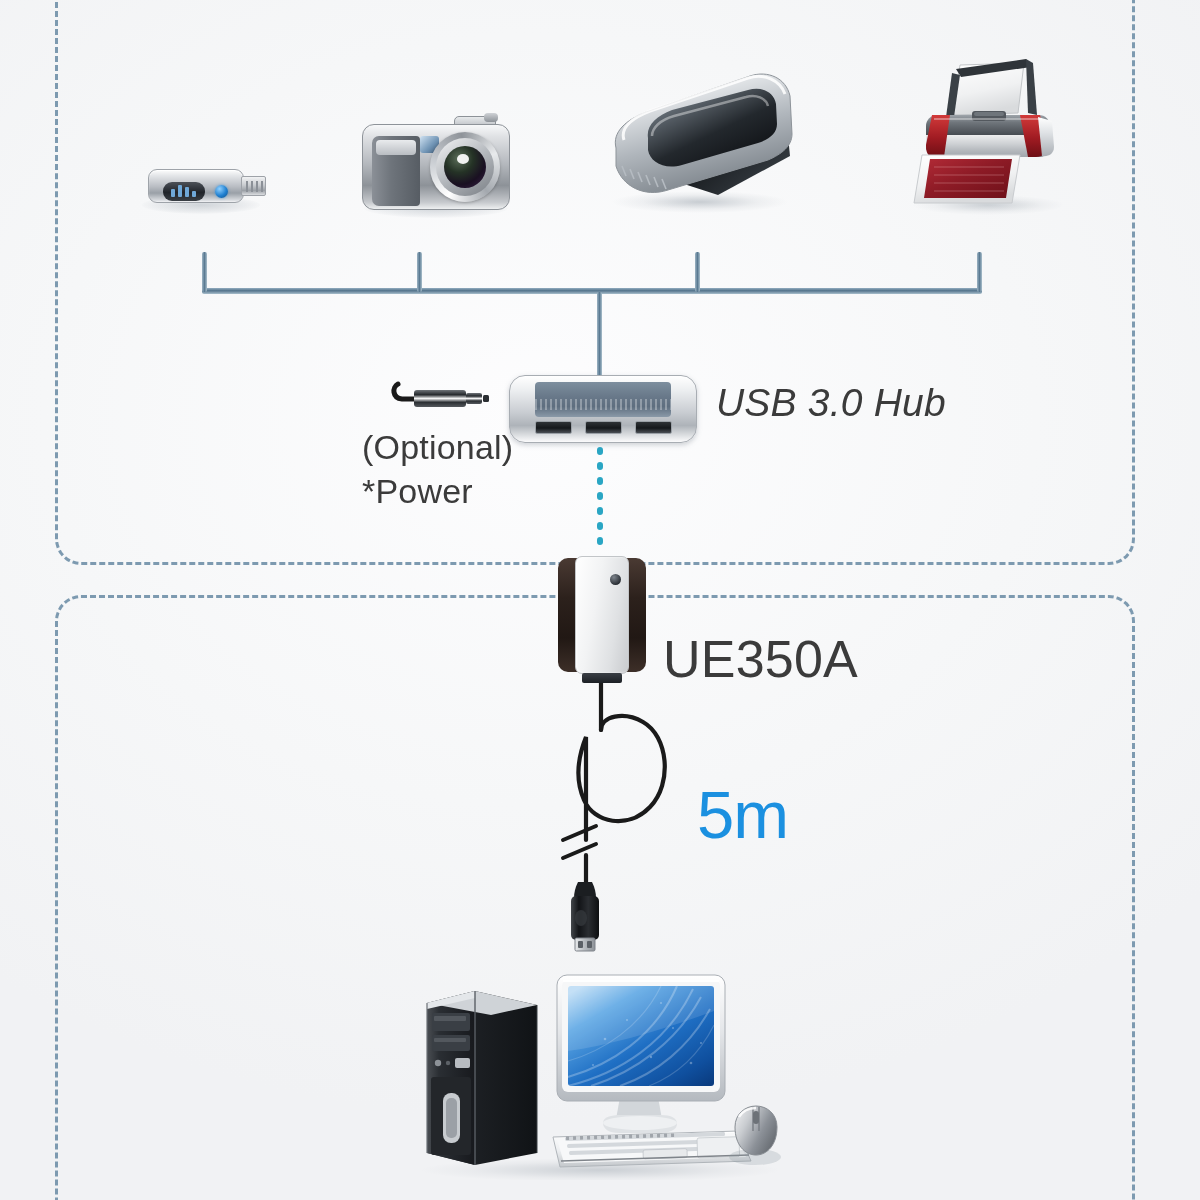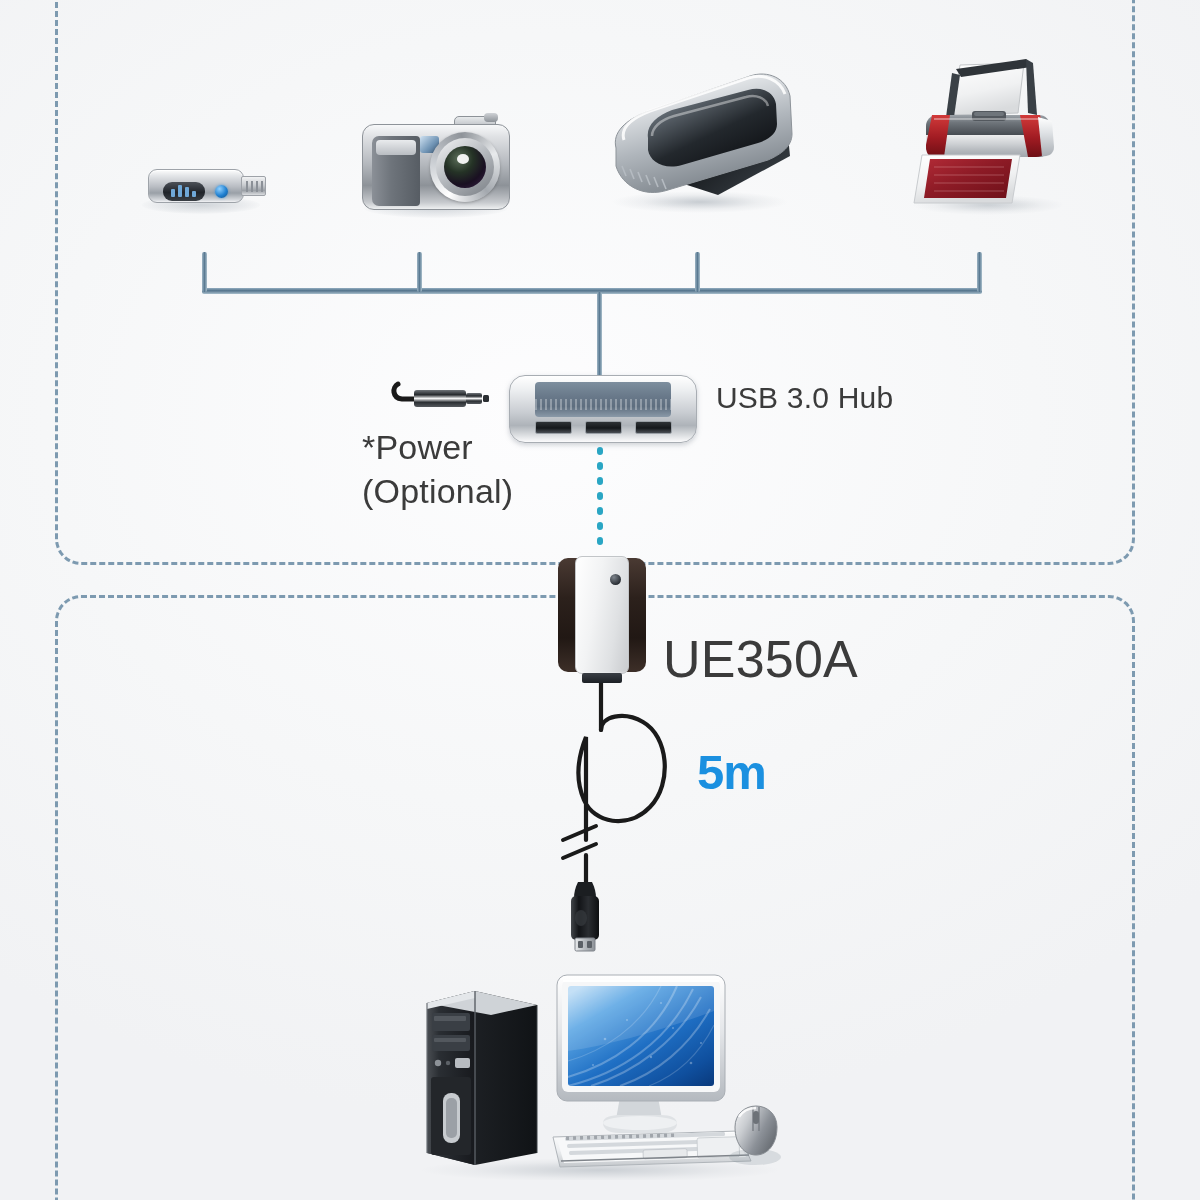--- a/index.html
+++ b/index.html
@@ -30,25 +30,25 @@
   #box-host{left:55px;top:595px;width:1080px;height:680px;}
 
   
   .label{
     position:absolute;
     color:#3b3b3b;
     font-weight:400;
     white-space:nowrap;
     letter-spacing:0.2px;
   }
-  #label-hub{left:716px;top:381px;font-size:30px;}
+  #label-hub{left:716px;top:381px;font-size:39px;font-style:italic;}
   #label-power{left:362px;top:425px;font-size:34px;line-height:44px;}
   #label-ue350a{left:663px;top:629px;font-size:52px;}
   #label-length{
-    left:697px;top:744px;font-size:49px;font-weight:bold;
+    left:697px;top:776px;font-size:67px;font-weight:normal;
     color:#1b90e0;letter-spacing:-1px;
   }
 
   
   .device{position:absolute;}
   .shadow-ellipse{
     position:absolute;border-radius:50%;
     background:radial-gradient(ellipse at center, rgba(150,160,170,.40) 0%, rgba(150,160,170,.12) 55%, rgba(150,160,170,0) 75%);
   }
 
@@ -610,19 +610,19 @@
         <path d="M 348 142 L 348 166" stroke="#787d83" stroke-width="1.4"></path>
         <path d="M 354 142 L 354 166" stroke="#787d83" stroke-width="1.4"></path>
         <rect x="348" y="146" width="6" height="13" rx="3" fill="#6d7278"></rect>
         <path d="M 334 152 C 338 145, 346 143, 351 143" stroke="rgba(255,255,255,.85)" stroke-width="2.5" fill="none"></path>
       </g>
     </svg>
   </div>
 
   <div class="label" id="label-hub">USB 3.0 Hub</div>
   <div class="label" id="label-power">
+    <div>(Optional)</div>
     <div>*Power</div>
-    <div>(Optional)</div>
   </div>
   <div class="label" id="label-ue350a">UE350A</div>
   <div class="label" id="label-length">5m</div>
 
 </div>
 
 </body></html>

